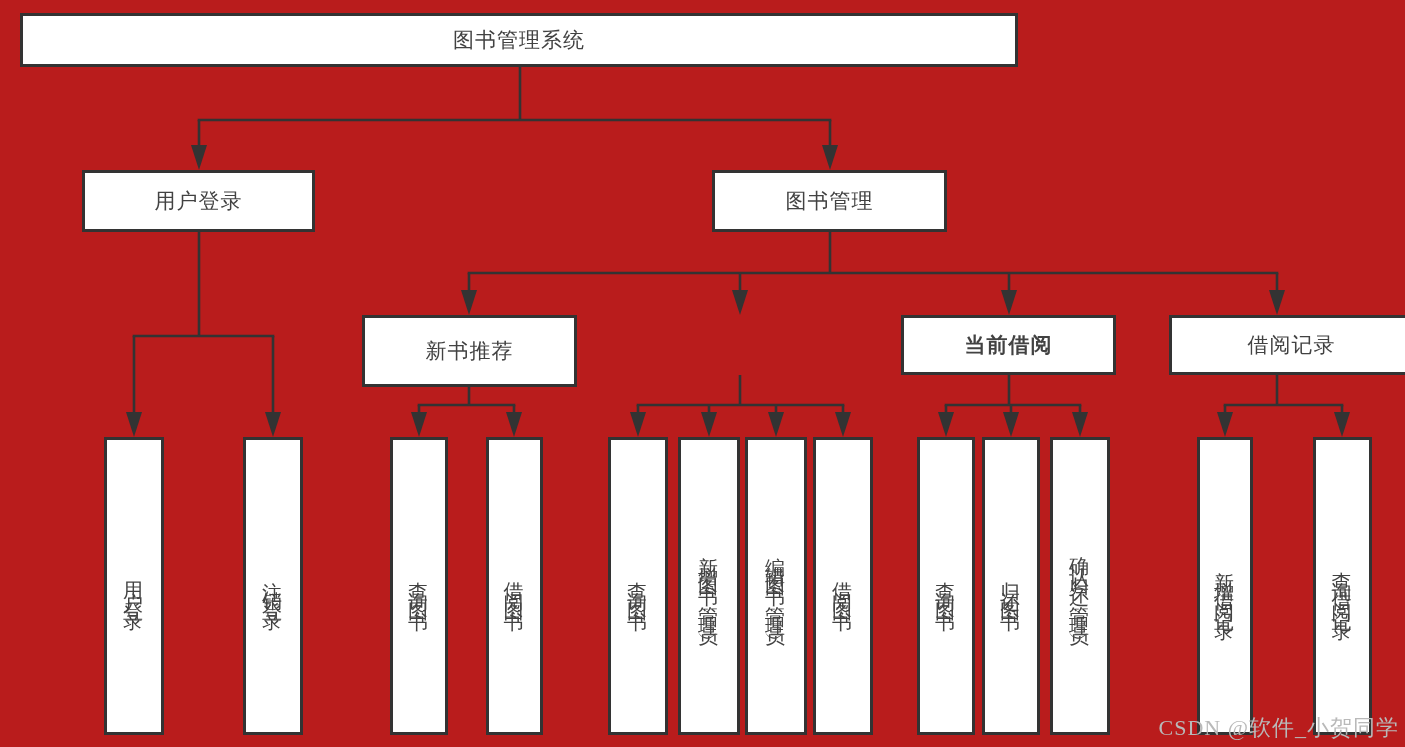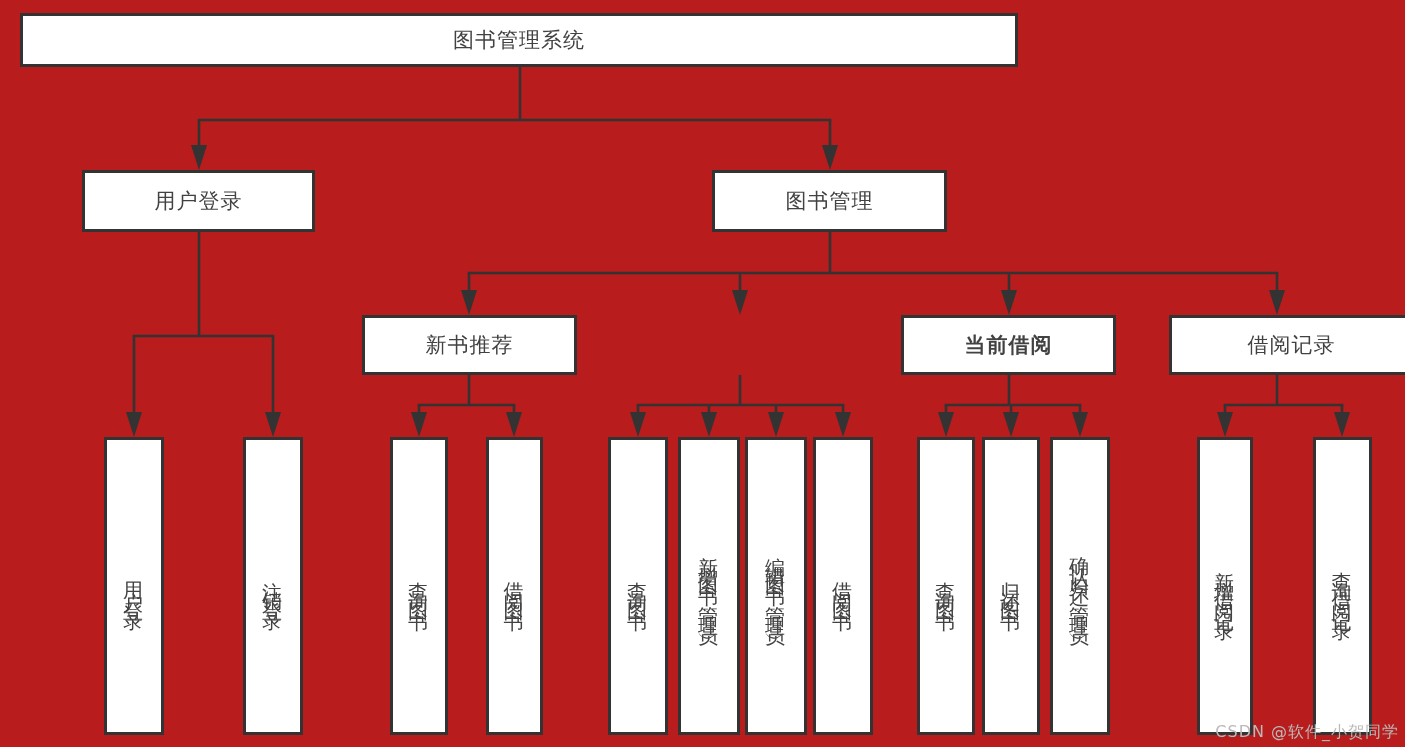--- a/index.html
+++ b/index.html
@@ -13,21 +13,21 @@
     border:3px solid #333333; background:#ffffff;
     display:flex; align-items:center; justify-content:center;
     font-size:21px; color:#424242; letter-spacing:1px;
   }
   .vbox span {
     writing-mode:vertical-rl; text-orientation:mixed;
     font-size:20px; letter-spacing:10px; color:#424242;
   }
   .watermark {
     position:absolute; right:6px; bottom:4px; z-index:2;
-    font-size:16px; color:#b9b9b9; letter-spacing:1px; white-space:nowrap;
+    font-size:22px; color:#b9b9b9; letter-spacing:1px; white-space:nowrap;font-family:Liberation Serif, serif;
   }
 </style>
 </head>
 <body>
 
 <div class="canvas">
 
   <svg class="connector-layer" id="connectors" width="1405" height="747" viewBox="0 0 1405 747">
       <line x1="520" y1="67" x2="520" y2="120" stroke="#333333" stroke-width="2.6"></line>
       <line x1="197.7" y1="120" x2="831.3" y2="120" stroke="#333333" stroke-width="2.6"></line>
@@ -87,21 +87,21 @@
     <span>图书管理系统</span>
   </div>
 
   <div class="box" style="left:82px; top:170px; width:233px; height:62px;">
     <span>用户登录</span>
   </div>
   <div class="box" style="left:712px; top:170px; width:235px; height:62px;">
     <span>图书管理</span>
   </div>
 
-  <div class="box" style="left:362px; top:315px; width:215px; height:60px;">
+  <div class="box" style="left:362px; top:315px; width:215px; height:72px;">
     <span>新书推荐</span>
   </div>
   <div class="box" style="left:901px; top:315px; width:215px; height:60px;font-weight:bold;">
     <span>当前借阅</span>
   </div>
   <div class="box" style="left:1169px; top:315px; width:245px; height:60px;">
     <span>借阅记录</span>
   </div>
 
   <div class="box vbox" style="left:104px; top:437px; width:60px; height:298px;">

